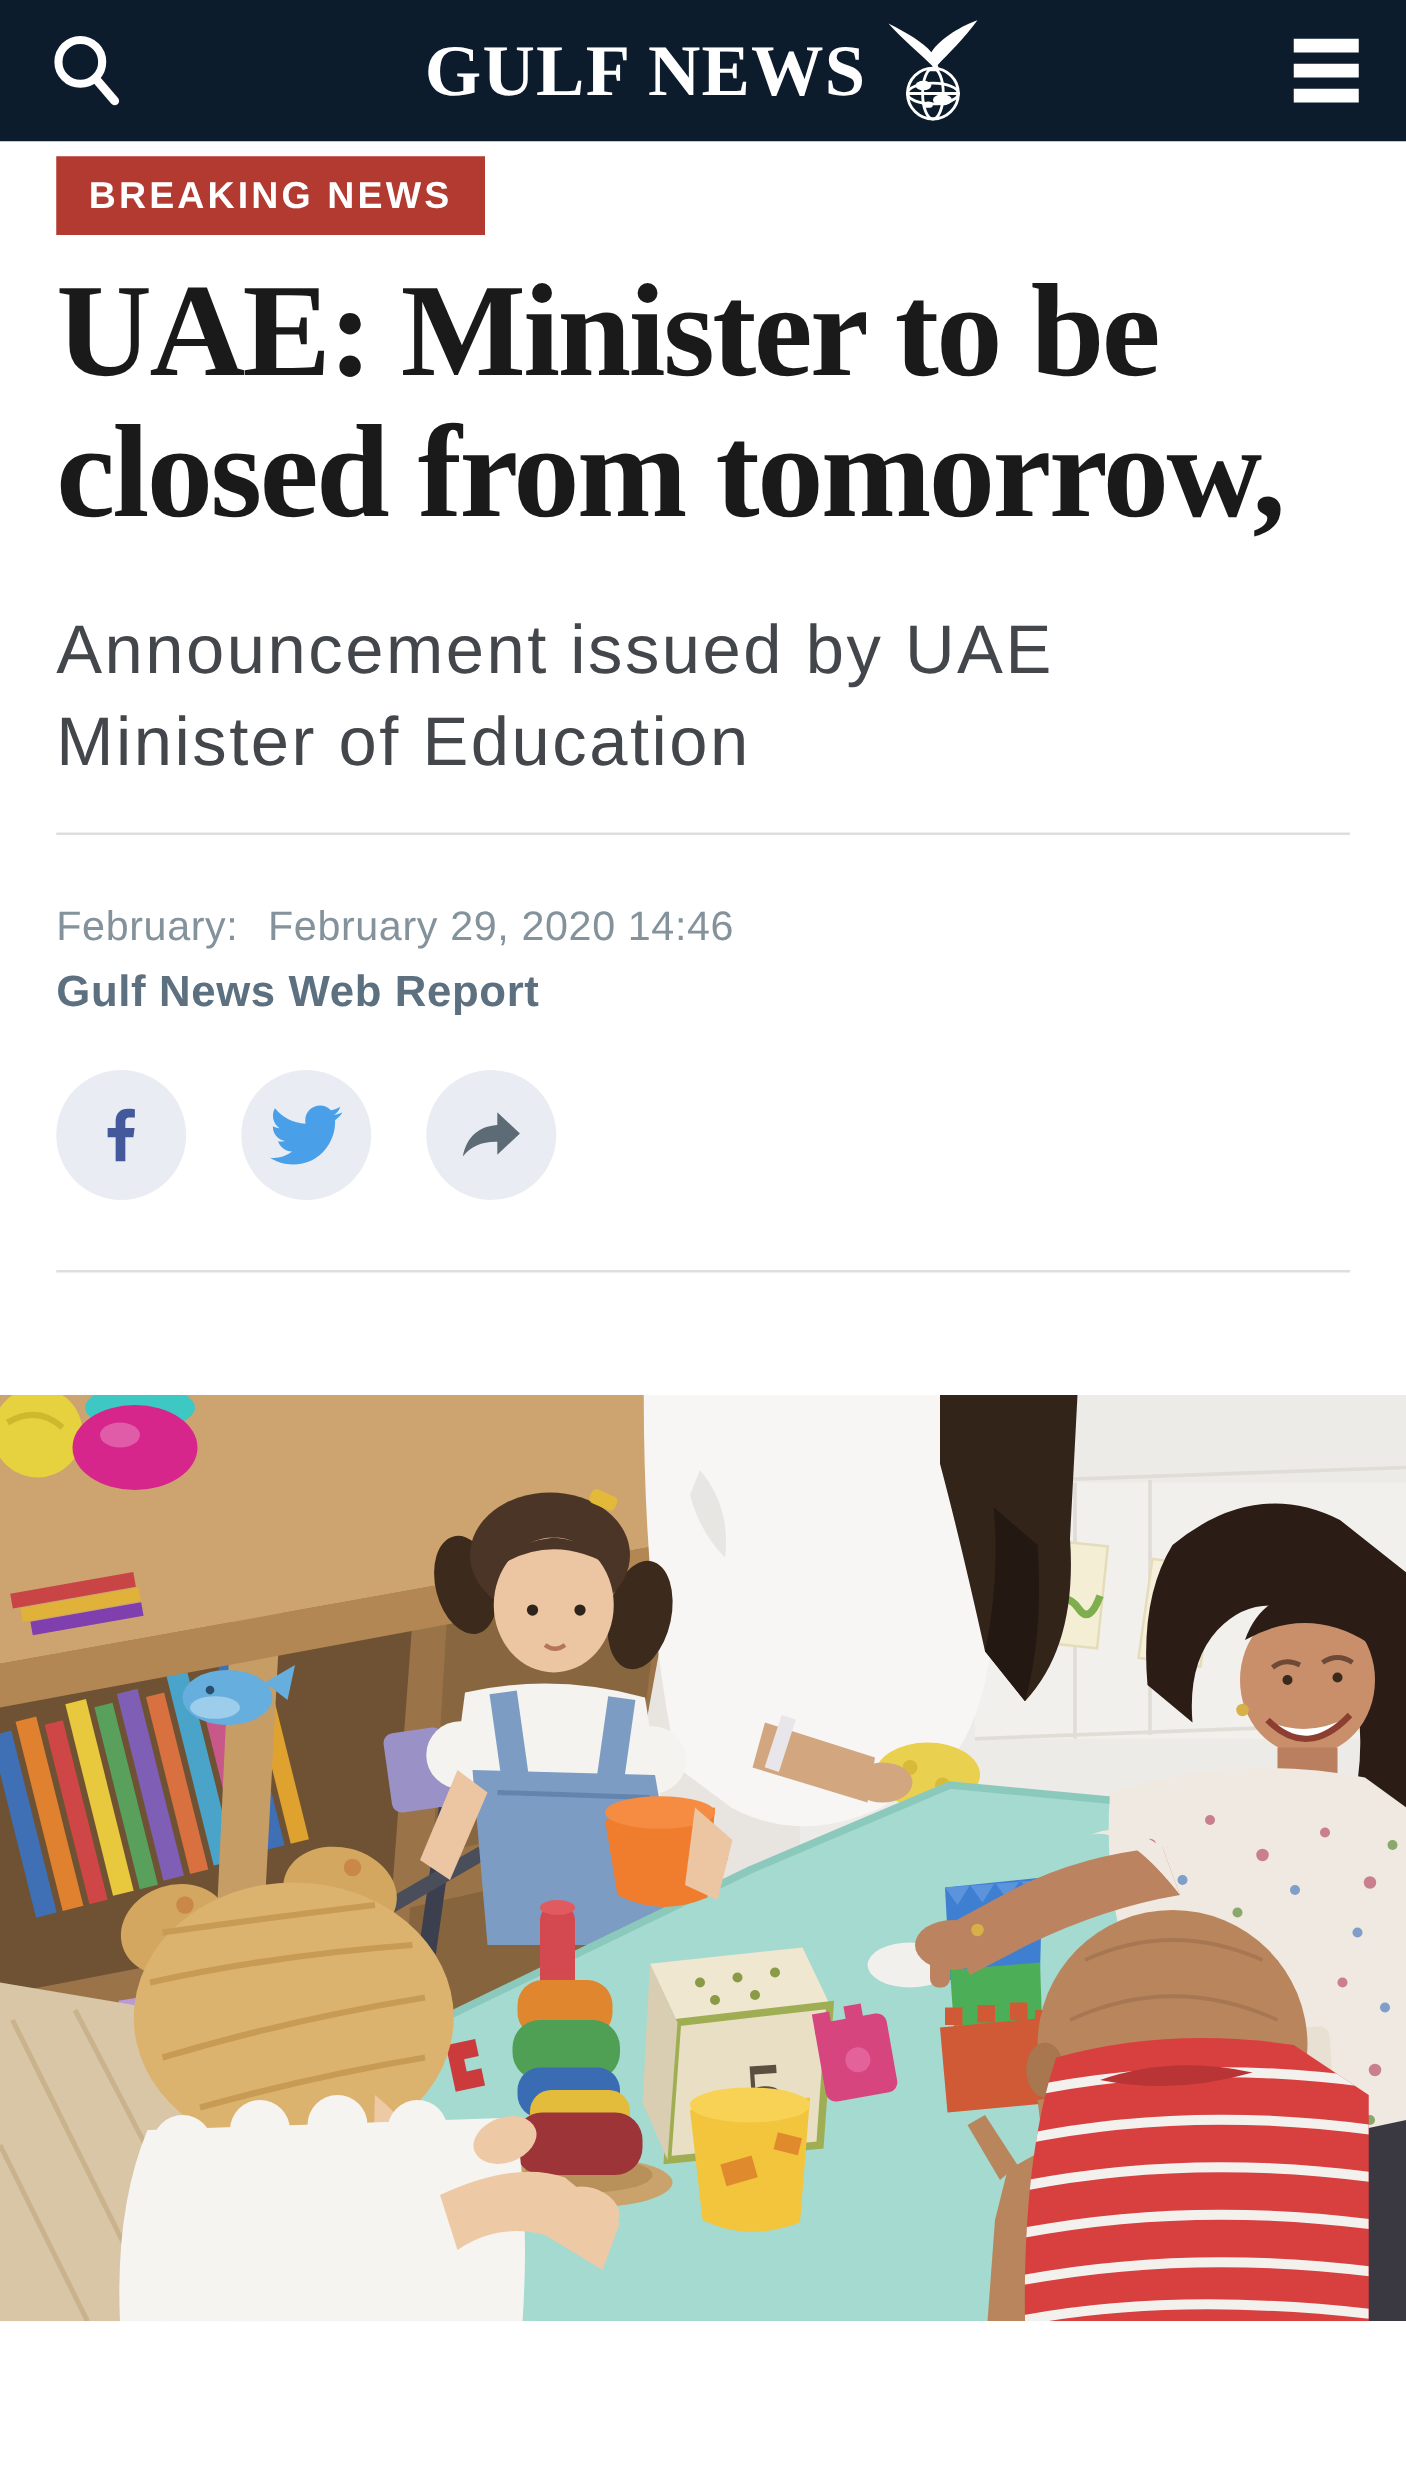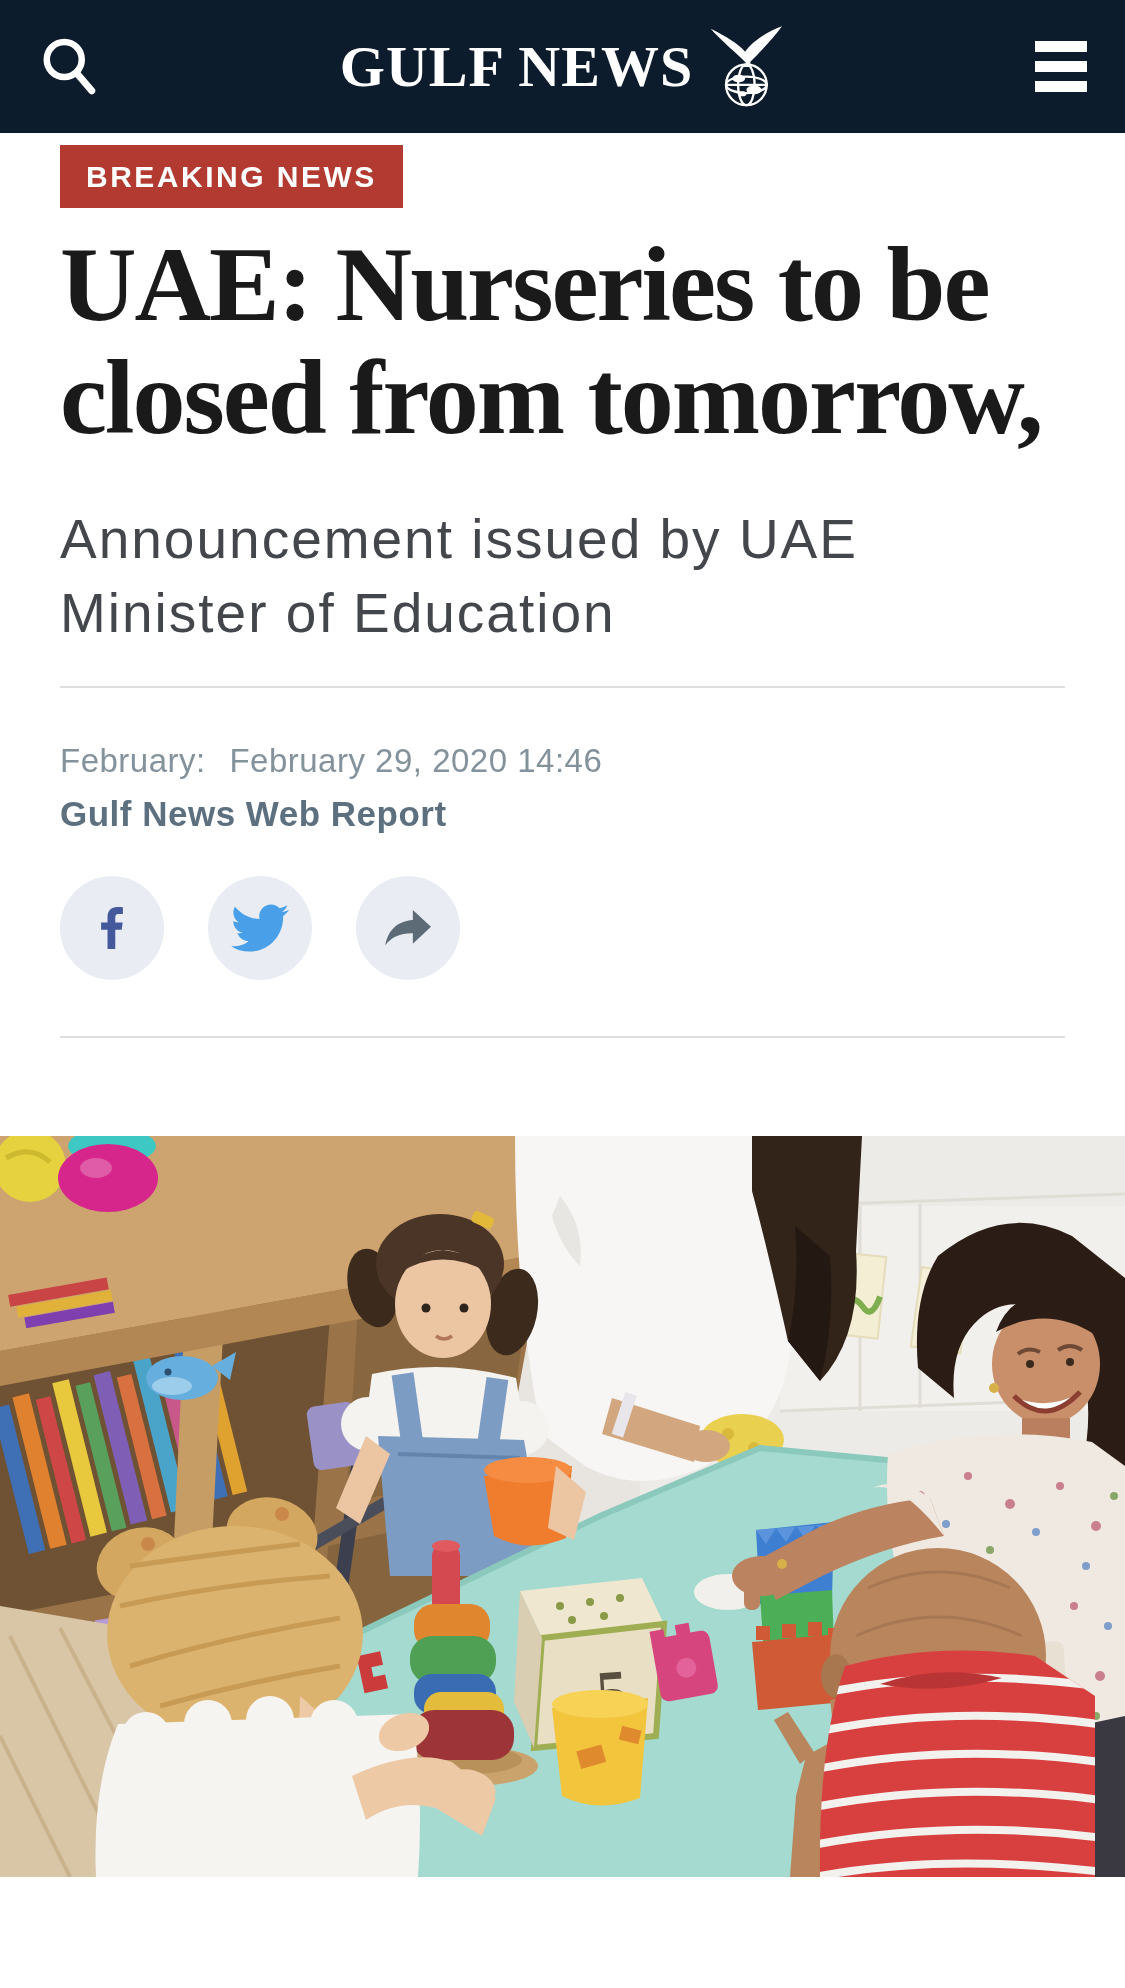--- a/index.html
+++ b/index.html
@@ -1,35 +1,35 @@
 <!DOCTYPE html>
 <html style="--header-bg: #0d1c2c; --badge-bg: #b23a31; --headline-text: #1a1a1a; --subtitle-text: #43474c; --meta-text: #84929c; --byline-text: #5d7080; --social-bg: #e9edf3; --divider: #dedede; --table-teal: #a4dad0;"><head>
 <meta charset="utf-8">
 <style>
   html,body{margin:0;padding:0;background:#ffffff;}
   body{width:1125px;font-family:"Liberation Sans",sans-serif;-webkit-font-smoothing:antialiased;}
 
   
   .topbar{
-    height:133px;background:var(--header-bg,#0d1c2c);
+    height:113px;background:var(--header-bg,#0d1c2c);
     display:flex;align-items:center;justify-content:space-between;
     padding:0 38px;box-sizing:border-box;position:relative;
   }
   .icon-btn{background:none;border:none;padding:0;cursor:pointer;display:flex;align-items:center;}
   .logo{position:absolute;left:50%;top:50%;transform:translate(-50%,-50%);
     display:flex;align-items:center;gap:14px;cursor:pointer;}
   .logo-text{
     color:#ffffff;font-family:"Liberation Serif",serif;font-weight:700;
     font-size:58px;letter-spacing:1px;white-space:nowrap;
   }
   .menu-lines{display:flex;flex-direction:column;gap:9px;}
   .menu-lines .bar{display:block;width:52px;height:11px;background:#ffffff;}
 
   
-  .article{padding:0 60px;}
+  .article{padding:0 45px;}
   .badge{
     display:inline-block;margin-top:12px;background:var(--badge-bg,#b23a31);
     color:#ffffff;font-size:30px;font-weight:700;letter-spacing:2.5px;
     padding:12px 26px;line-height:39px;
   }
   .headline{
     margin:20px 0 0 0;color:var(--headline-text,#1a1a1a);
     font-family:"Liberation Serif","DejaVu Serif",serif;font-weight:700;
     font-size:106px;line-height:113px;letter-spacing:-2px;
   }
@@ -94,21 +94,21 @@
         <span class="bar"></span>
         <span class="bar"></span>
     </span>
   </button>
 </header>
 
 <main class="article">
   <div class="badge">BREAKING NEWS</div>
 
   <h1 class="headline">
-    <span>UAE: Nurseries to be</span>
+    <span>UAE: Minister to be</span>
     <span>closed from tomorrow,</span>
   </h1>
 
   <h2 class="subtitle">
     <span>Announcement issued by UAE</span>
     <span>Minister of Education</span>
   </h2>
 
   <hr class="rule">
 

